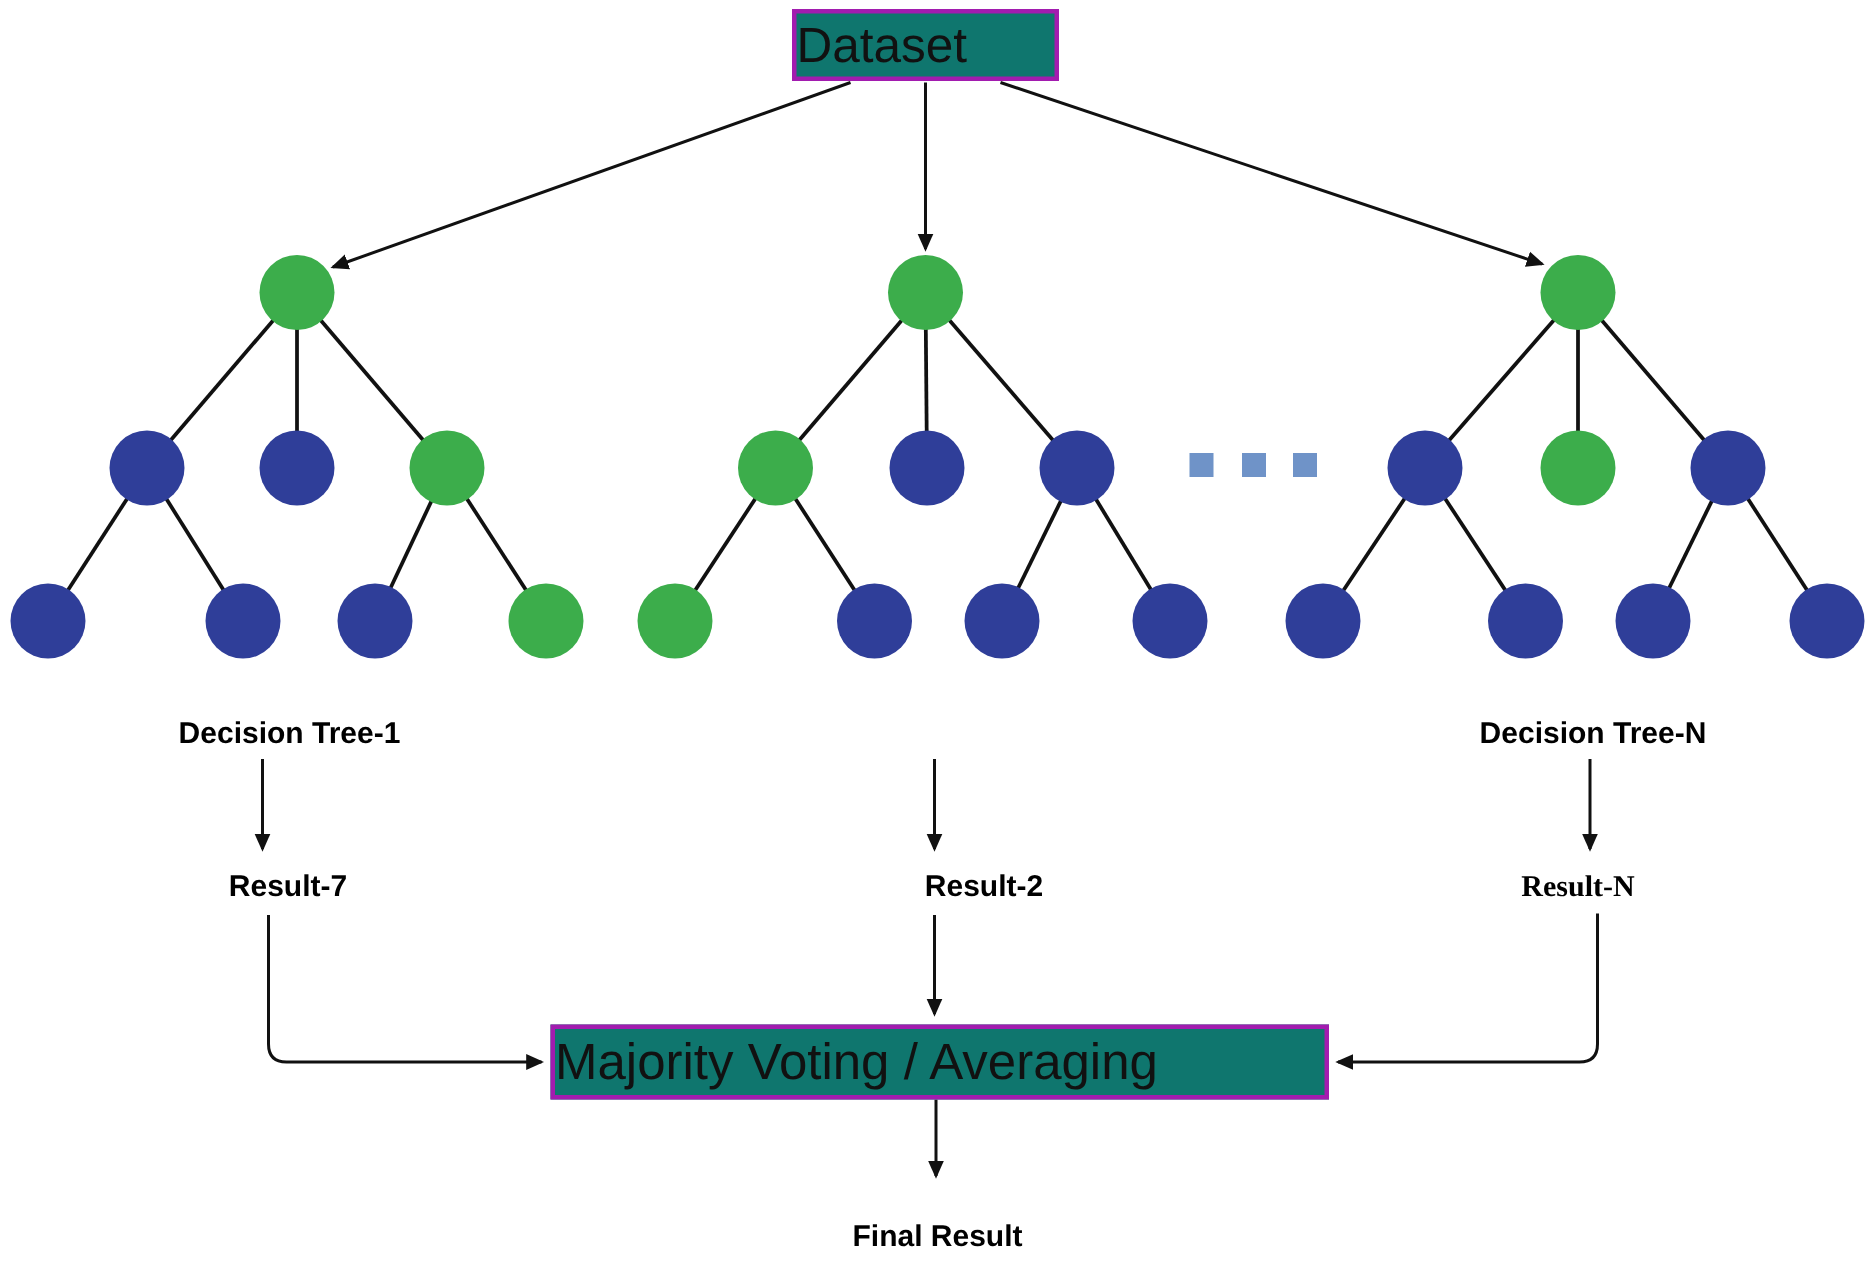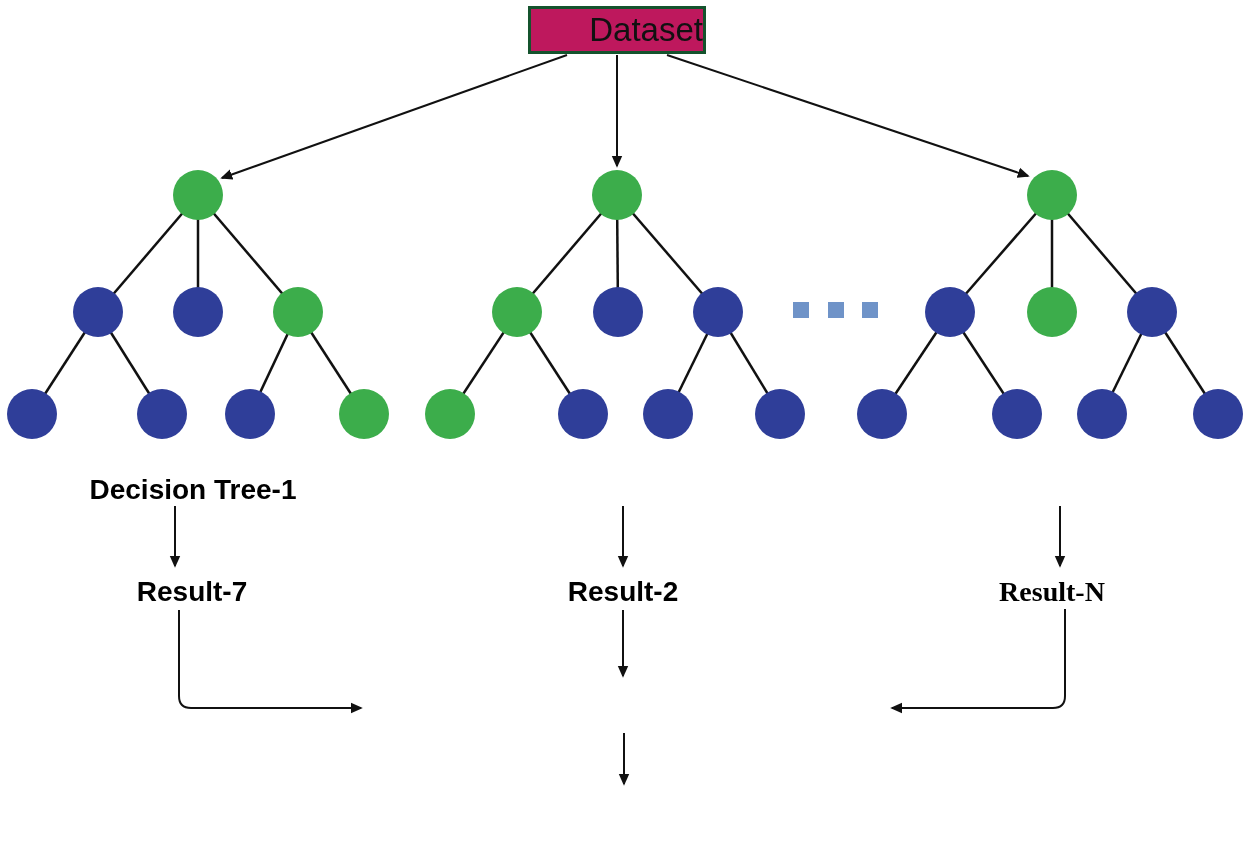--- a/index.html
+++ b/index.html
@@ -4,35 +4,35 @@
 <style>
   html,body{margin:0;padding:0;background:#ffffff;}
   #stage{
     position:relative;width:1250px;height:850px;background:#ffffff;
     font-family:"Liberation Sans",sans-serif;overflow:hidden;
   }
   #connector-layer{position:absolute;left:0;top:0;width:1250px;height:850px;}
   .edge{stroke:#111111;stroke-width:2.5;}
   .arrow{stroke:#111111;stroke-width:2;fill:none;marker-end:url(#ah);}
   .box{
-    position:absolute;display:flex;align-items:center;justify-content:flex-end;
-    border:3px solid #14532d;background:#be185d;box-sizing:border-box;
+    position:absolute;display:flex;align-items:center;justify-content:flex-start;
+    border:3px solid #a21caf;background:#0f766e;box-sizing:border-box;
     color:#111111;white-space:nowrap;
   }
   #dataset-box{left:528px;top:6px;width:178px;height:48px;font-size:33px;}
   #voting-box{left:367px;top:683px;width:519px;height:50px;font-size:34px;}
   .ctr-label{
     position:absolute;transform:translate(-50%,-50%);
-    white-space:nowrap;color:#000000;font-weight:bold;font-size:28px;
+    white-space:nowrap;color:#000000;font-weight:bold;font-size:20px;
   }
   #tree-label-1{left:193px;top:490px;}
   #tree-label-2{left:623px;top:490px;}
   #tree-label-3{left:1062px;top:490px;}
   #result-1{left:192px;top:592px;}
-  #result-2{left:623px;top:592px;text-align:center;}
+  #result-2{left:656px;top:592px;text-align:center;}
   #result-3{left:1052px;top:592px;font-family:Liberation Serif, serif;}
   #final-label{left:625px;top:825px;}
 </style>
 </head>
 <body>
 
 <div id="stage">
 
   <svg id="connector-layer" viewBox="0 0 1250 850" xmlns="http://www.w3.org/2000/svg">
     <defs>
@@ -100,20 +100,25 @@
         <path d="M 1065 609 L 1065 696 Q 1065 708 1053 708 L 892 708" class="arrow"></path>
         <line x1="624" y1="733" x2="624" y2="784" class="arrow"></line>
       </g>
   </svg>
 
   <div class="box" id="dataset-box">
     <span>Dataset</span>
   </div>
 
   <div class="ctr-label" id="tree-label-1">Decision Tree-1</div>
+  <div class="ctr-label" id="tree-label-3">Decision Tree-N</div>
 
   <div class="ctr-label" id="result-1">Result-7</div>
   <div class="ctr-label" id="result-2">Result-2</div>
   <div class="ctr-label" id="result-3">Result-N</div>
 
+  <div class="box" id="voting-box">
+    <span>Majority Voting / Averaging</span>
+  </div>
 
+  <div class="ctr-label" id="final-label">Final Result</div>
 
 </div>
 
 </body></html>

